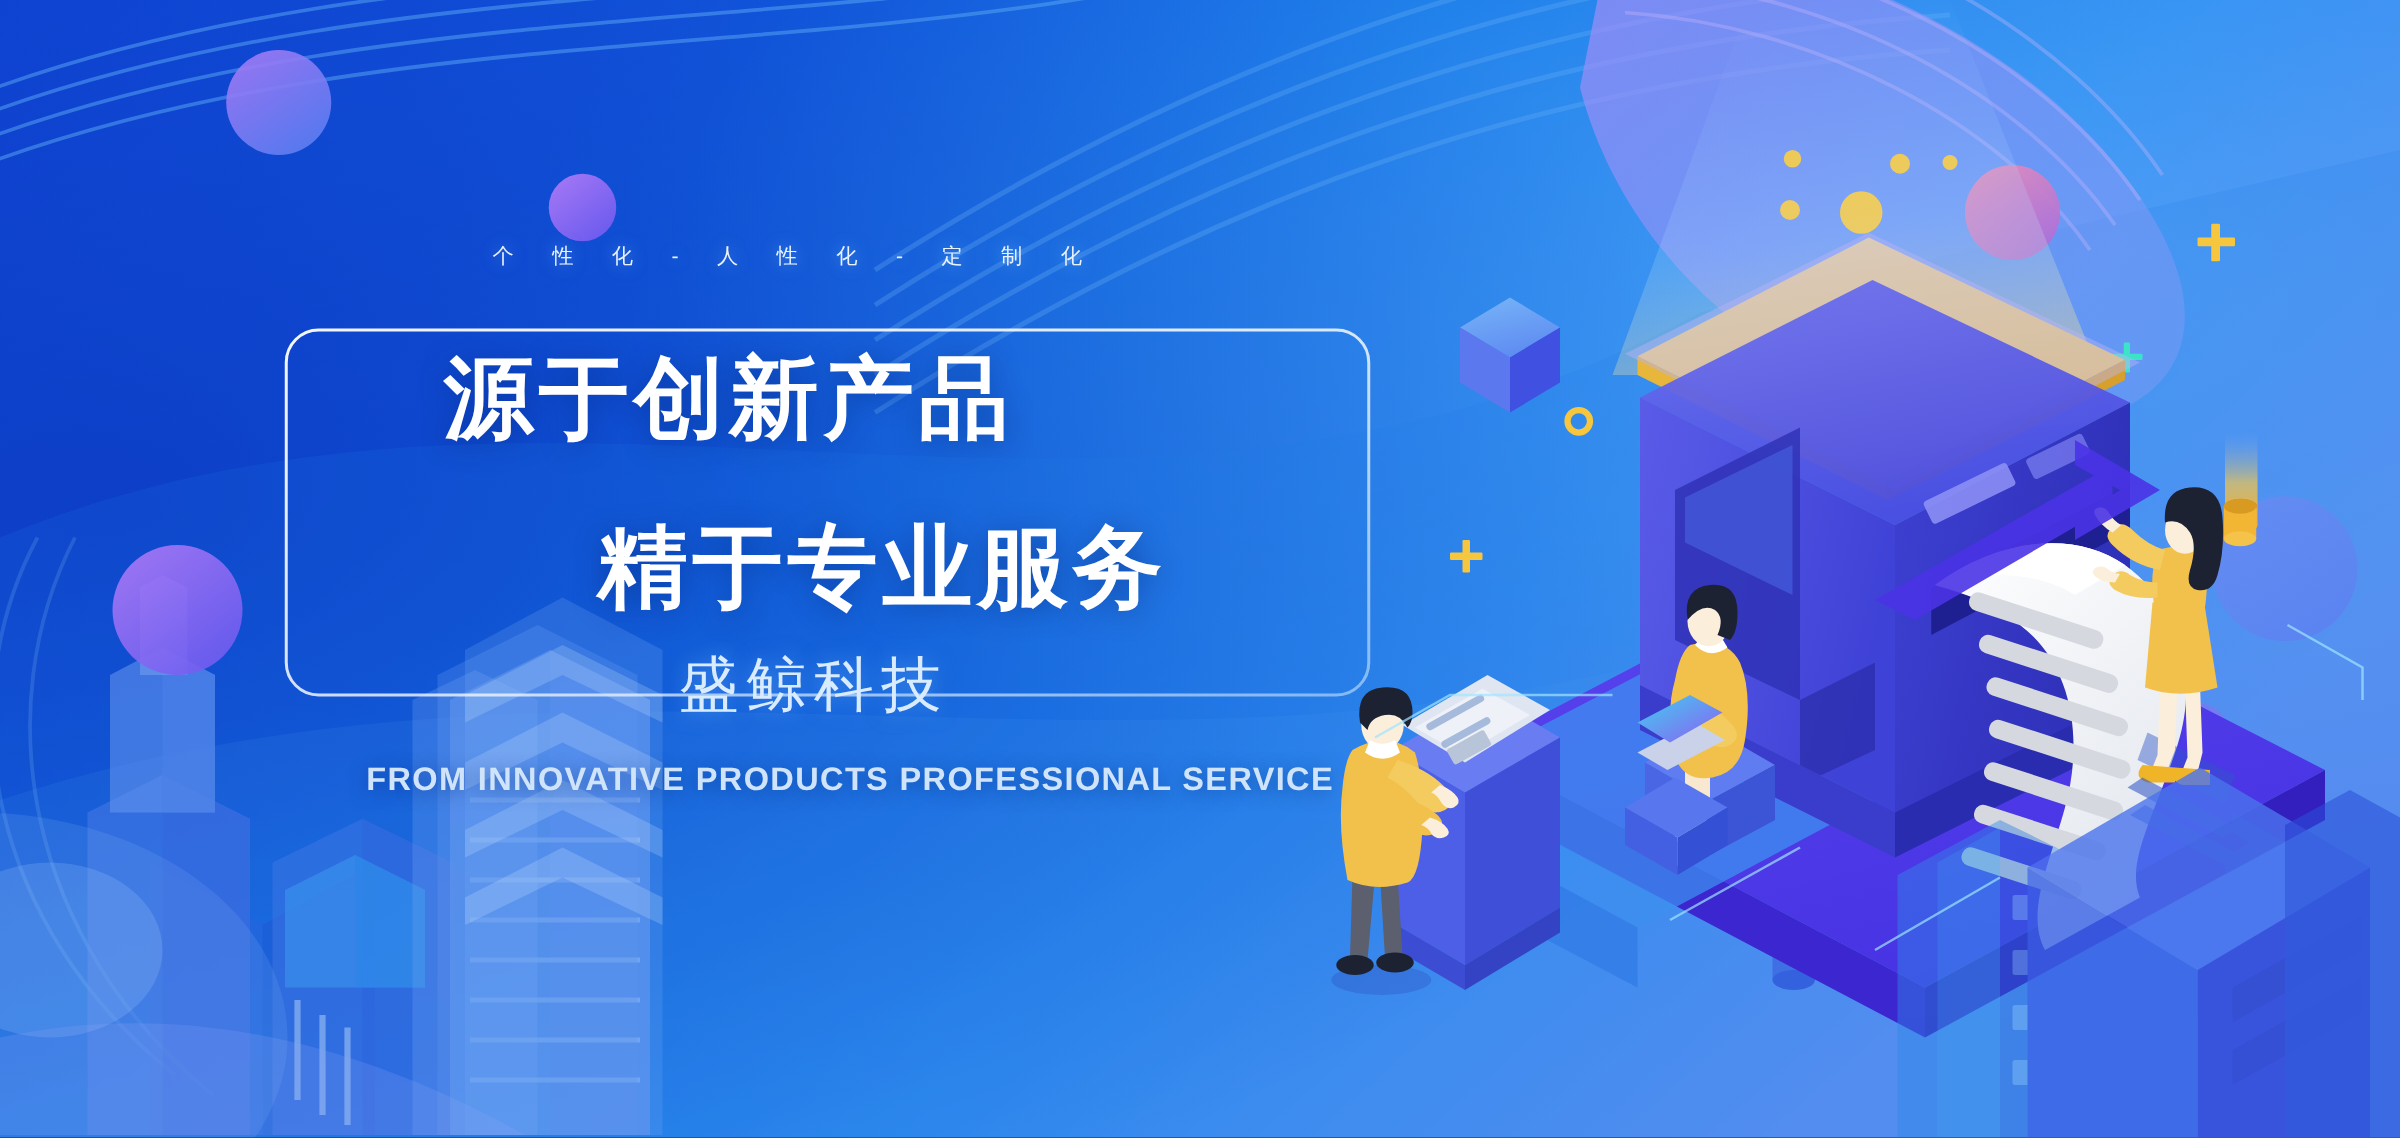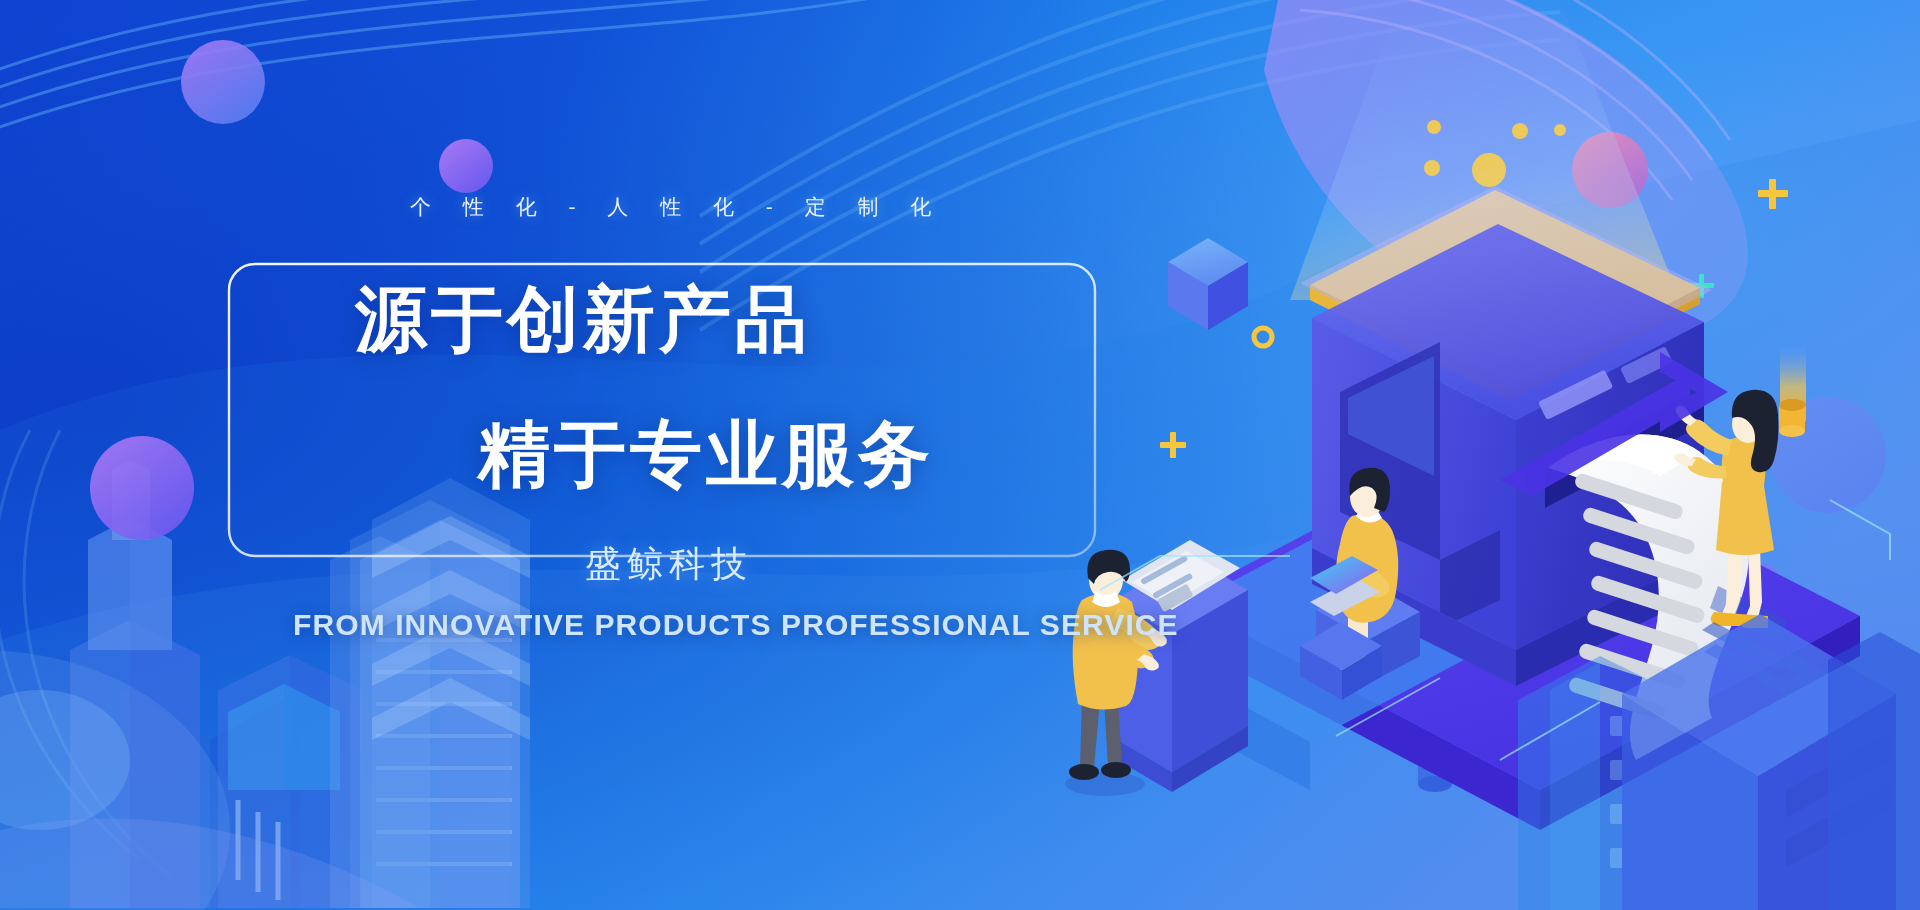--- a/index.html
+++ b/index.html
@@ -19,22 +19,22 @@
 
   
   .content{
     position:absolute;
     left:0; top:0;
     width:1180px;
     height:910px;
   }
   .tagline{
     position:absolute;
-    left:410px; top:193px;
-    font-size:21px;
+    left:394px; top:193px;
+    font-size:17px;
     letter-spacing:13px;
     color:#e9f2ff;
     font-weight:400;
     text-shadow:0 0 12px rgba(130,200,255,.55);
     white-space:nowrap;
   }
   .frame{
     position:absolute;
     left:228px; top:263px;
     width:870px; height:295px;
@@ -51,32 +51,31 @@
     letter-spacing:4px;
     line-height:1;
     white-space:nowrap;
     text-shadow:0 3px 22px rgba(4,38,120,.45);
   }
   .headline.line2{
     left:478px; top:418px;
   }
   .company{
     position:absolute;
-    left:543px; top:540px;
-    font-size:36px;
+    left:543px; top:516px;
+    font-size:48px;
     letter-spacing:6px;
     color:#d9ecff;
     white-space:nowrap;
     text-shadow:0 0 16px rgba(120,190,255,.5);
-    margin-left:42px;
   }
   .subtitle{
     position:absolute;
     left:293px; top:608px;
-    font-size:30px;
+    font-size:26px;
     font-weight:bold;
     letter-spacing:1.1px;
     color:#cfe4fb;
     white-space:nowrap;
     text-shadow:0 2px 14px rgba(10,50,130,.5);
   }
 </style>
 </head>
 <body>
 

